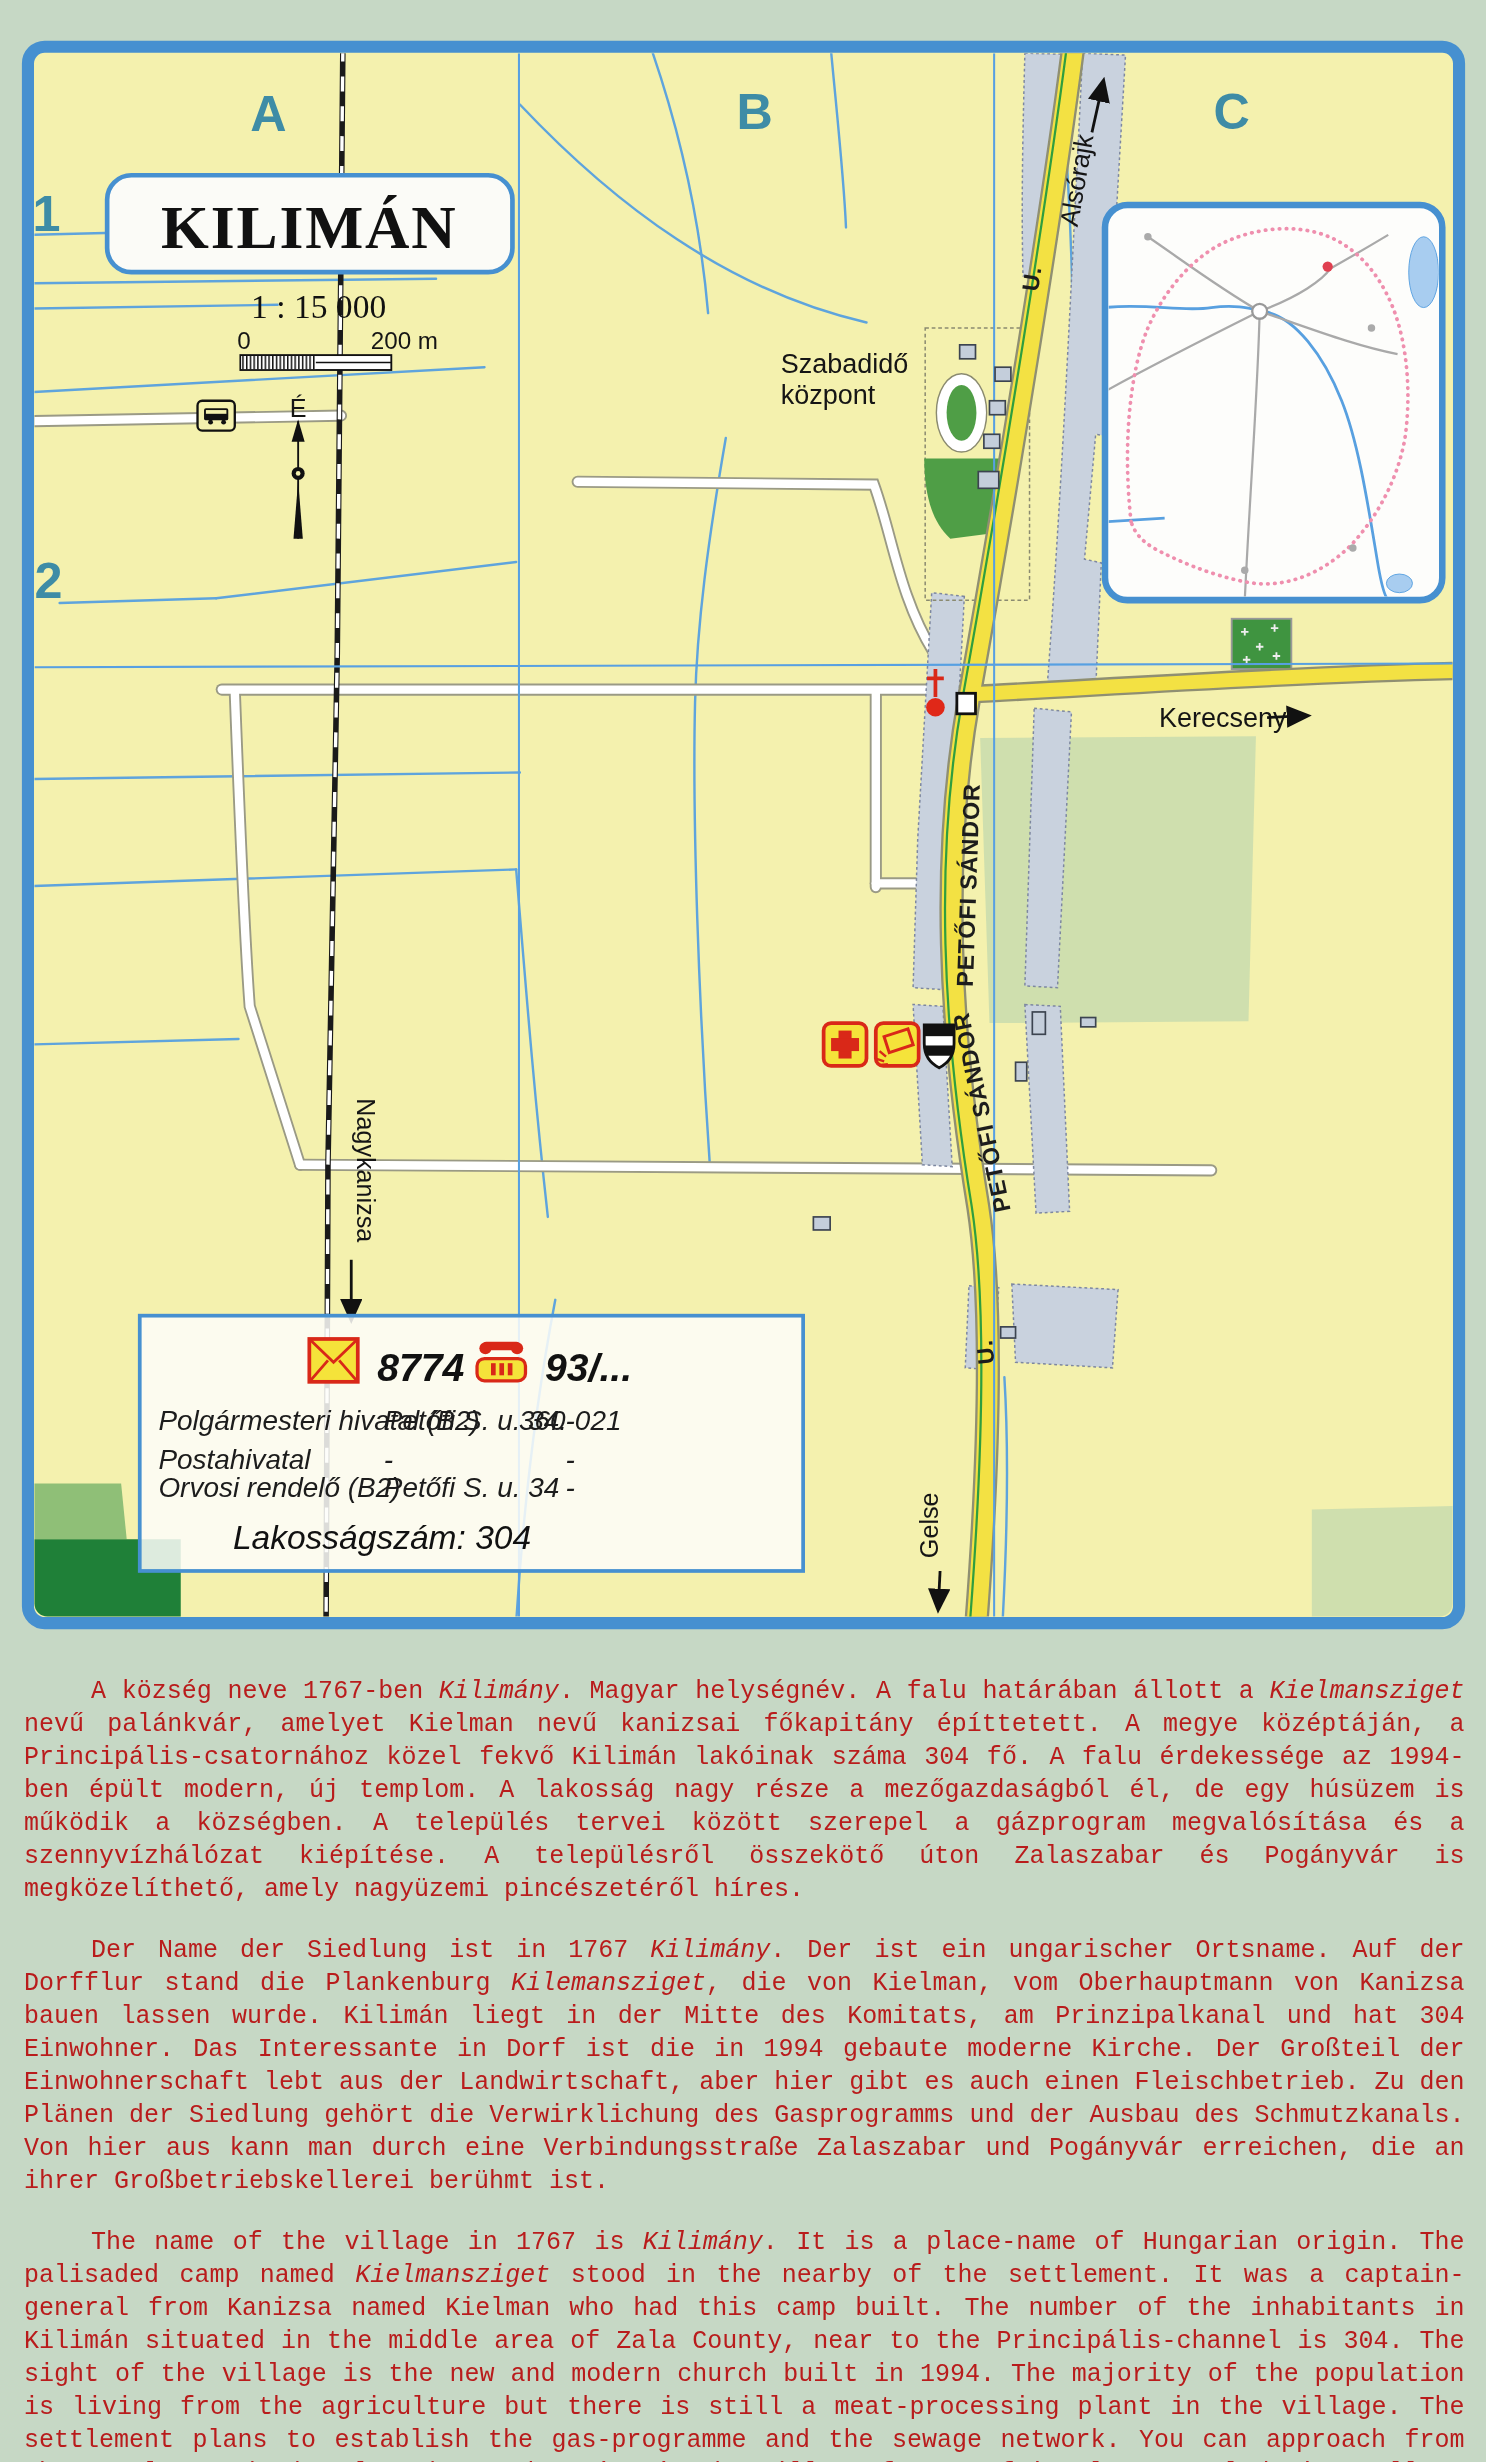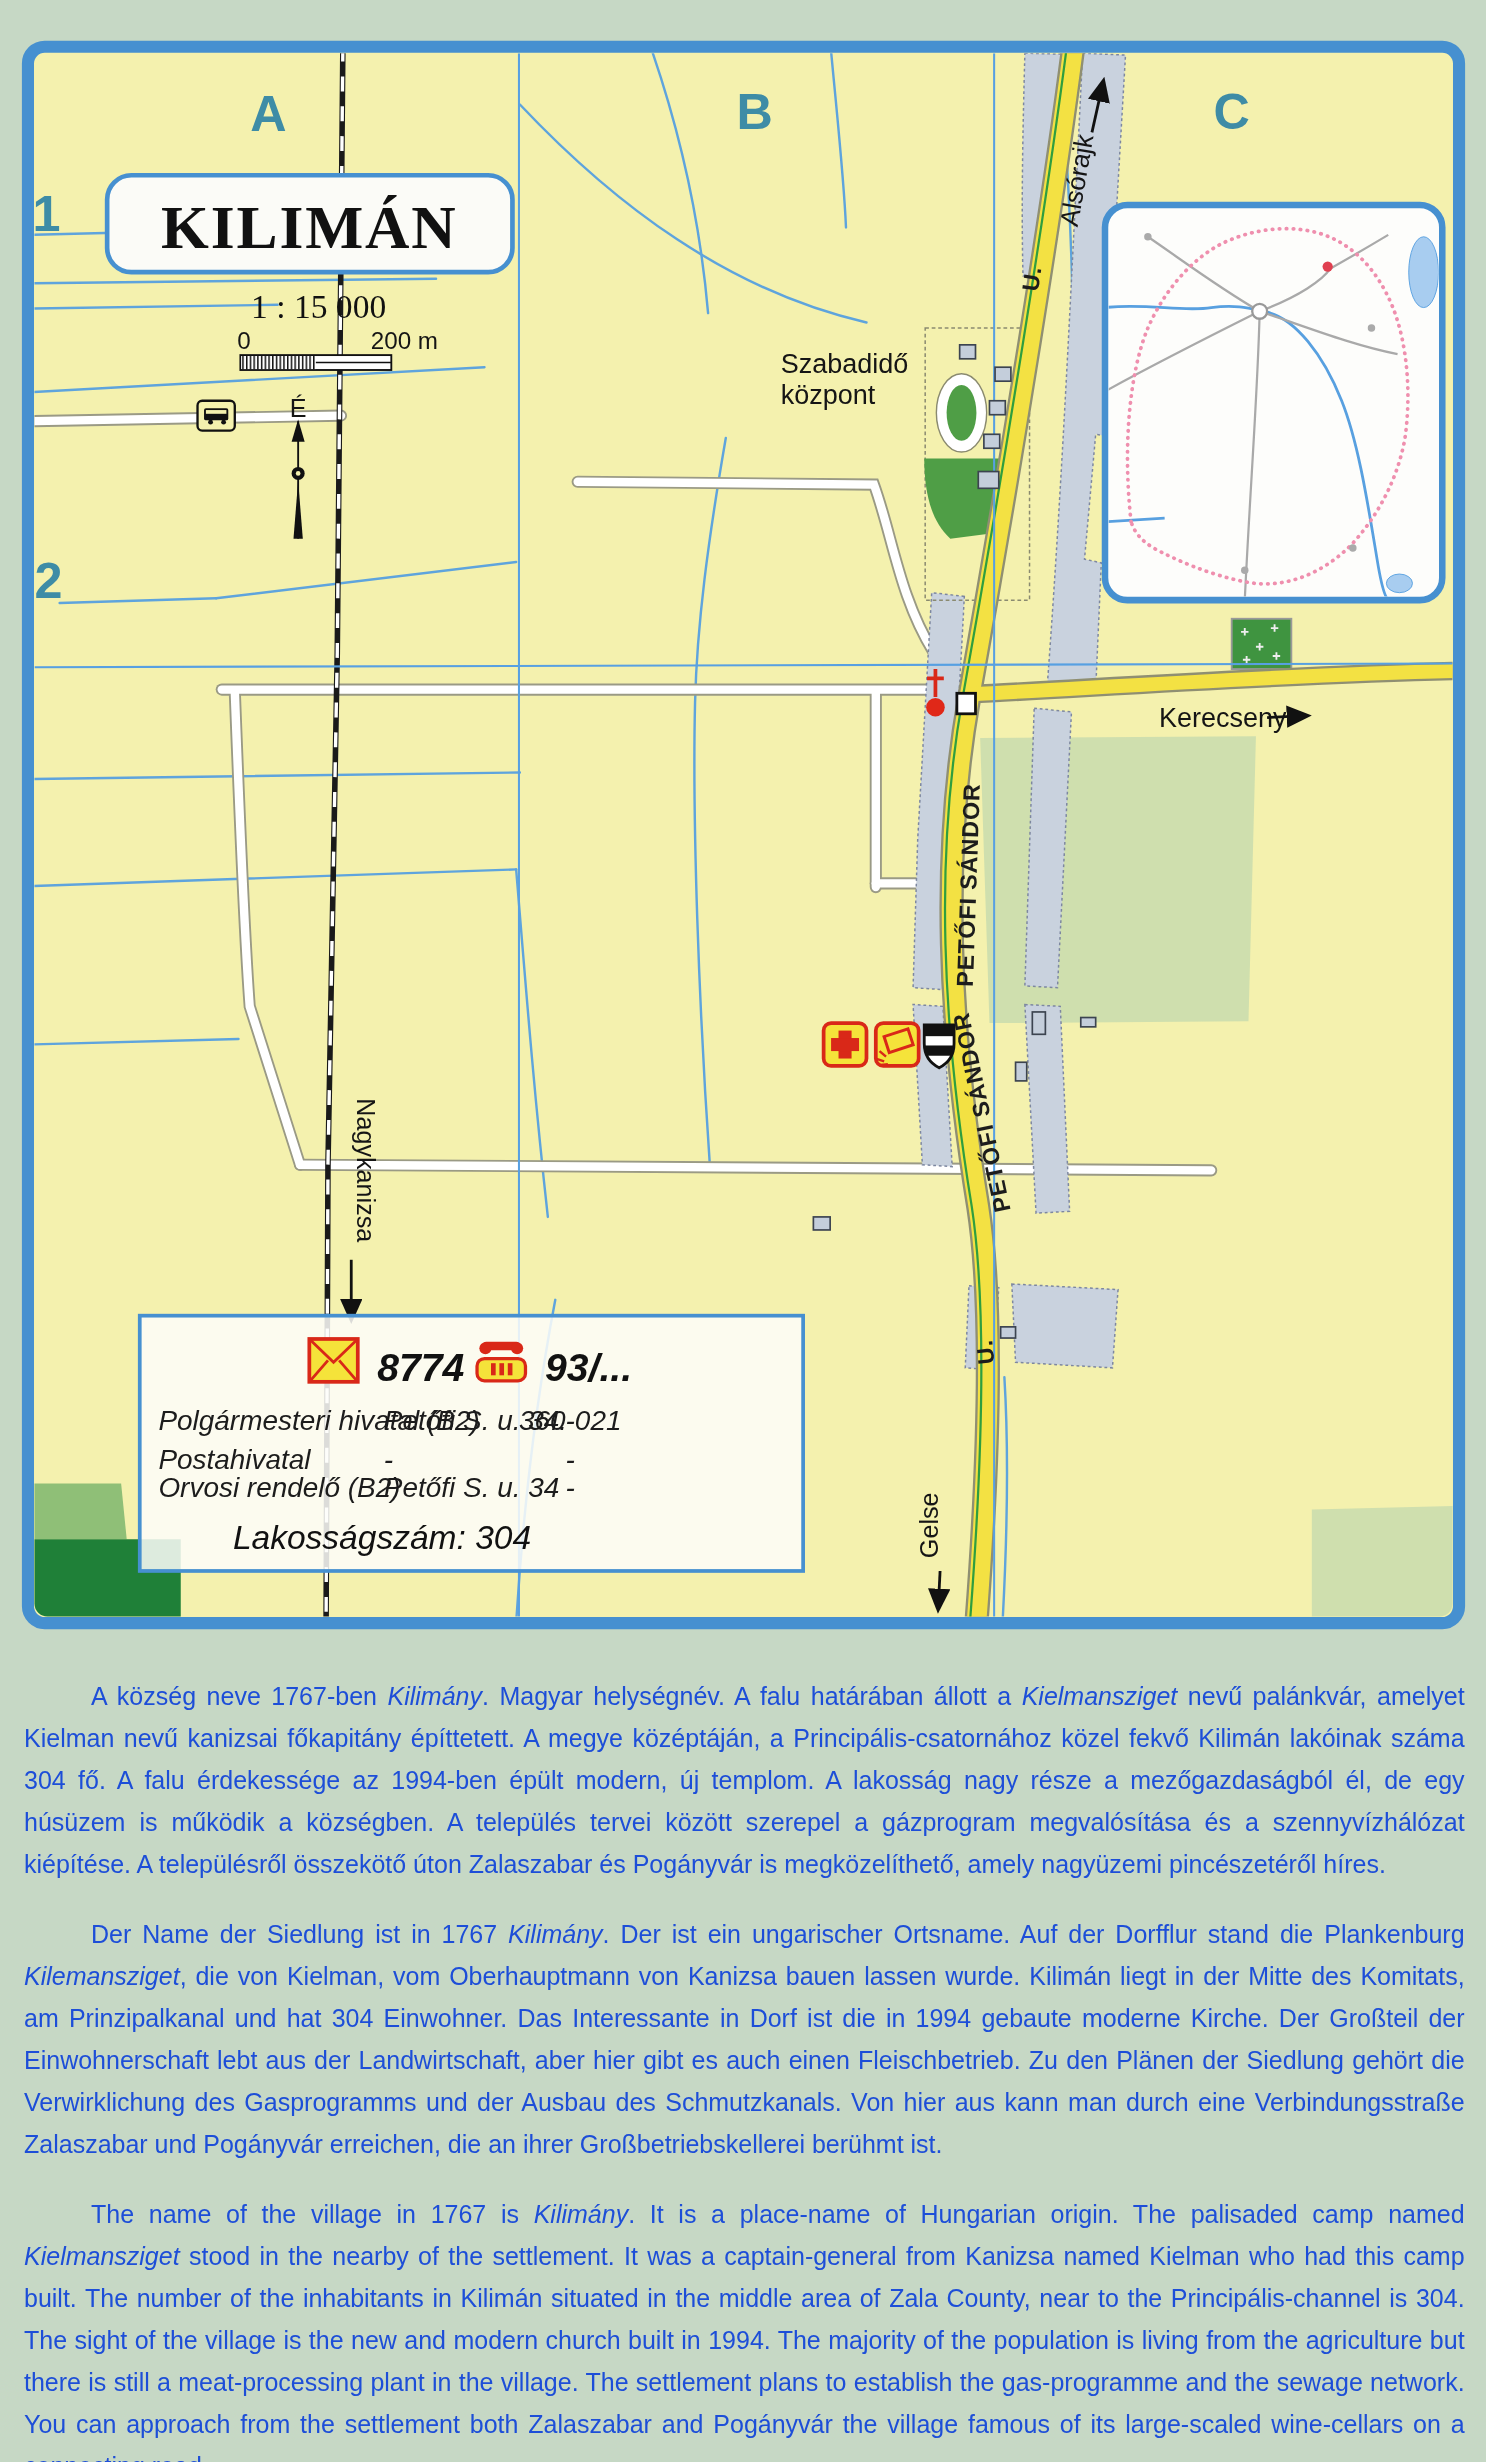--- a/index.html
+++ b/index.html
@@ -17,22 +17,22 @@
   .fill-y-sec{stroke:#f3e143;stroke-width:15;fill:none;}
   .builtup{fill:#c9d2de;stroke:#7d87a0;stroke-width:1.6;stroke-dasharray:3 3;}
   .building{fill:#c4cedb;stroke:#3c4450;stroke-width:1.8;}
   .maplabel{font-family:"Liberation Sans",sans-serif;fill:#151515;}
   .street{font:bold 25px "Liberation Sans",sans-serif;letter-spacing:1px;fill:#1c1c1c;}
   .gridletter{font:bold 54px "Liberation Sans",sans-serif;fill:#3e8ca6;}
   .legend-italic{font:italic 30px "Liberation Sans",sans-serif;fill:#1c1c1c;}
   .legend-big{font:bold italic 42px "Liberation Sans",sans-serif;fill:#111;}
   .inset-road{stroke:#a9a9a9;stroke-width:2.4;fill:none;}
   .description{position:absolute;left:24px;right:22.4px;top:1675px;}
-  .desc-para{font-size:25px;line-height:42px;color:#1d4ed8;text-align:justify;
-             text-indent:67px;margin:0 0 28px 0;font-family:Liberation Sans, sans-serif;}
+  .desc-para{font-size:25px;line-height:33px;color:#b91c1c;text-align:justify;
+             text-indent:67px;margin:0 0 28px 0;font-family:Liberation Mono, monospace;}
   .desc-para i{font-style:italic;}
 </style>
 </head>
 <body>
 
 <div class="page">
 
 <svg width="1487" height="1654" viewBox="0 0 1596 1775" style="position:absolute;left:0;top:0;">
   <defs>
     <marker id="arrowhead" markerWidth="10" markerHeight="10" refX="7" refY="4" orient="auto">

